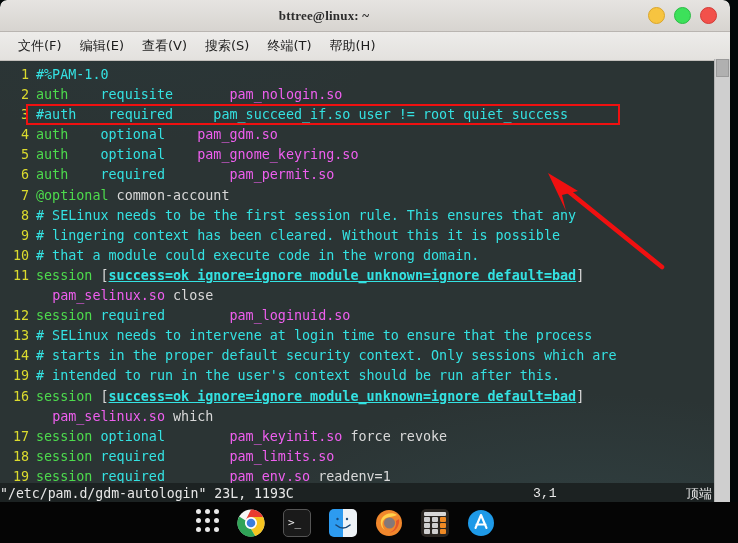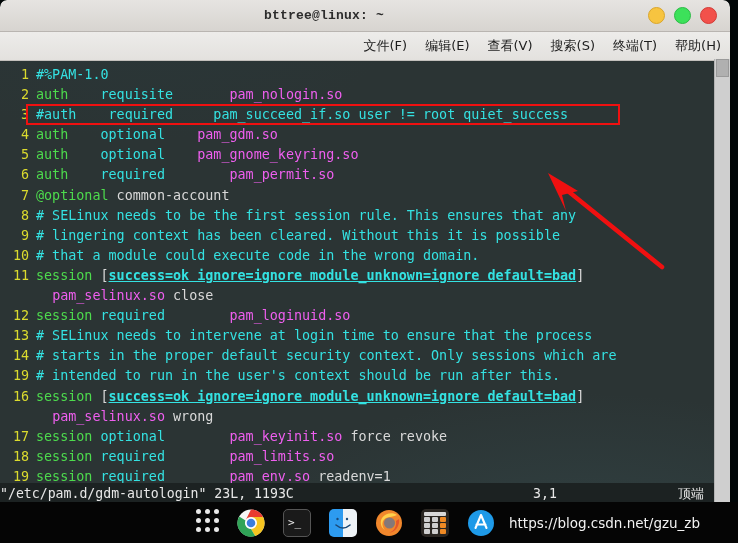--- a/index.html
+++ b/index.html
@@ -42,21 +42,21 @@
     background: linear-gradient(#e6e4e1, #d7d4d0);
     border-bottom: 1px solid #b9b5b1;
     border-radius: 7px 7px 0 0;
     display: flex;
     align-items: center;
     position: relative;
   }
   .title-text {
     flex: 1;
     text-align: center;
-    font-family: Liberation Mono, monospace;
+    font-family: Liberation Serif, serif;
     font-size: 13px;
     font-weight: bold;
     color: #2c2c2c;
     letter-spacing: .2px;
   }
   .winbtns {
     display: flex;
     gap: 9px;
     padding-right: 13px;
   }
@@ -68,22 +68,21 @@
   .wbtn.min { background: #f7c440; border: 1px solid #d9a62c; }
   .wbtn.max { background: #3ce15a; border: 1px solid #2cba46; }
   .wbtn.close { background: #f2514b; border: 1px solid #d23c37; }
 
   .menubar {
     height: 28px;
     background: linear-gradient(#edecea, #e3e1de);
     border-bottom: 1px solid #c3c0bc;
     display: flex;
     align-items: center;
-    padding-left: 24px;
-    justify-content: flex-end;
+    padding-left: 9px;
   }
   .menuitem {
     font-size: 13px;
     color: #1d1d1d;
     padding: 3px 9px;
     white-space: nowrap;
     font-family: "DejaVu Sans", sans-serif;
   }
 
   
@@ -160,22 +159,22 @@
     color: #e8e8e8;
     font-family: "DejaVu Sans Mono", monospace;
     font-size: 13.2px;
     line-height: 21px;
     display: flex;
     align-items: center;
     z-index: 7;
     white-space: pre;
   }
   .st-file { padding-left: 0px; }
-  .st-pos  { position: absolute; left: 533px; }
-  .st-rel  { position: absolute; right: 26px; font-family: "DejaVu Sans", sans-serif; font-size: 13px; margin-left: 16px;}
+  .st-pos  { position: absolute; left: 533px; font-family: Liberation Mono, monospace; }
+  .st-rel  { position: absolute; right: 18px; font-family: "DejaVu Sans", sans-serif; font-size: 13px; margin-left: 16px;}
 
   
   .scrollbar {
     position: absolute;
     right: 0;
     top: 59px;
     width: 15px;
     height: 443px;
     background: #cfcfcf;
     border-left: 1px solid #b4b4b4;
@@ -309,21 +308,21 @@
           <div class="row"><span class="lnum">8</span><span class="ltext"><span class="c-comment"># SELinux needs to be the first session rule. This ensures that any</span></span></div>
           <div class="row"><span class="lnum">9</span><span class="ltext"><span class="c-comment"># lingering context has been cleared. Without this it is possible</span></span></div>
           <div class="row"><span class="lnum">10</span><span class="ltext"><span class="c-comment"># that a module could execute code in the wrong domain.</span></span></div>
           <div class="row"><span class="lnum">11</span><span class="ltext"><span class="c-keyword">session </span><span class="c-bracket">[</span><span class="c-bold">success=ok ignore=ignore module_unknown=ignore default=bad</span><span class="c-bracket">]</span></span></div>
           <div class="row"><span class="lnum blank"> </span><span class="ltext"><span class="c-plain">  </span><span class="c-module">pam_selinux.so</span><span class="c-plain"> close</span></span></div>
           <div class="row"><span class="lnum">12</span><span class="ltext"><span class="c-keyword">session </span><span class="c-ctrl">required</span><span class="c-plain">        </span><span class="c-module">pam_loginuid.so</span></span></div>
           <div class="row"><span class="lnum">13</span><span class="ltext"><span class="c-comment"># SELinux needs to intervene at login time to ensure that the process</span></span></div>
           <div class="row"><span class="lnum">14</span><span class="ltext"><span class="c-comment"># starts in the proper default security context. Only sessions which are</span></span></div>
           <div class="row"><span class="lnum">19</span><span class="ltext"><span class="c-comment"># intended to run in the user's context should be run after this.</span></span></div>
           <div class="row"><span class="lnum">16</span><span class="ltext"><span class="c-keyword">session </span><span class="c-bracket">[</span><span class="c-bold">success=ok ignore=ignore module_unknown=ignore default=bad</span><span class="c-bracket">]</span></span></div>
-          <div class="row"><span class="lnum blank"> </span><span class="ltext"><span class="c-plain">  </span><span class="c-module">pam_selinux.so</span><span class="c-plain"> wrong</span></span></div>
+          <div class="row"><span class="lnum blank"> </span><span class="ltext"><span class="c-plain">  </span><span class="c-module">pam_selinux.so</span><span class="c-plain"> which</span></span></div>
           <div class="row"><span class="lnum">17</span><span class="ltext"><span class="c-keyword">session </span><span class="c-ctrl">optional</span><span class="c-plain">        </span><span class="c-module">pam_keyinit.so</span><span class="c-plain"> force revoke</span></span></div>
           <div class="row"><span class="lnum">18</span><span class="ltext"><span class="c-keyword">session </span><span class="c-ctrl">required</span><span class="c-plain">        </span><span class="c-module">pam_limits.so</span></span></div>
           <div class="row"><span class="lnum">19</span><span class="ltext"><span class="c-keyword">session </span><span class="c-ctrl">required</span><span class="c-plain">        </span><span class="c-module">pam_env.so</span><span class="c-plain"> readenv=1</span></span></div>
           <div class="row"><span class="lnum">20</span><span class="ltext"><span class="c-keyword">session </span><span class="c-ctrl">required</span><span class="c-plain">        </span><span class="c-module">pam_env.so</span><span class="c-plain"> readenv=1 user_readenv=1 envfile=/etc/def</span></span></div>
         </div>
 
       <div class="redbox" id="redbox" style="left: 26px; top: 43.2px; width: 594px; height: 21px; border-color: rgb(240, 16, 16);"></div>
 
       <svg class="arrow-svg" width="130" height="105" viewBox="0 0 130 105">
         <line x1="122" y1="98" x2="18" y2="14" stroke="#f01010" stroke-width="4.5" stroke-linecap="round"></line>
@@ -400,17 +399,16 @@
           <i class="o"></i>
       </span>
 
       <span class="dock-icon">
         <svg width="28" height="28" viewBox="0 0 28 28">
           <circle cx="14" cy="14" r="13" fill="#1e9ae8"></circle>
           <path d="M14 6 L19.5 19 M14 6 L8.5 19 M9.5 15.5 L18.5 15.5" stroke="#fff" stroke-width="2.1" stroke-linecap="round" fill="none"></path>
         </svg>
       </span>
 
-      <span class="watermark">https://blog.csdn.net/gzu_zb</span>
     </div>
   </div>
 
 </div>
 
 </body></html>

